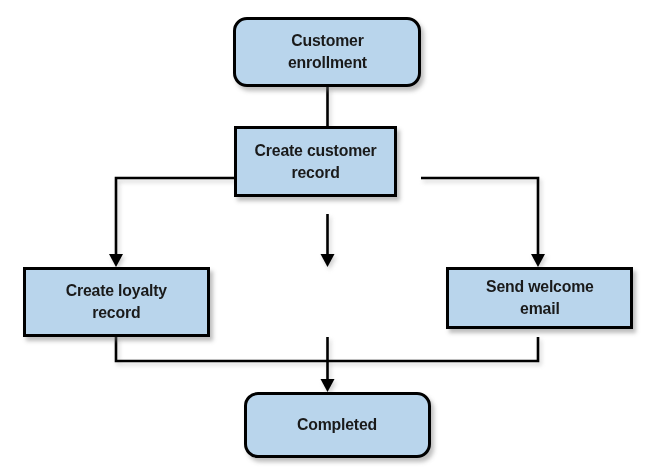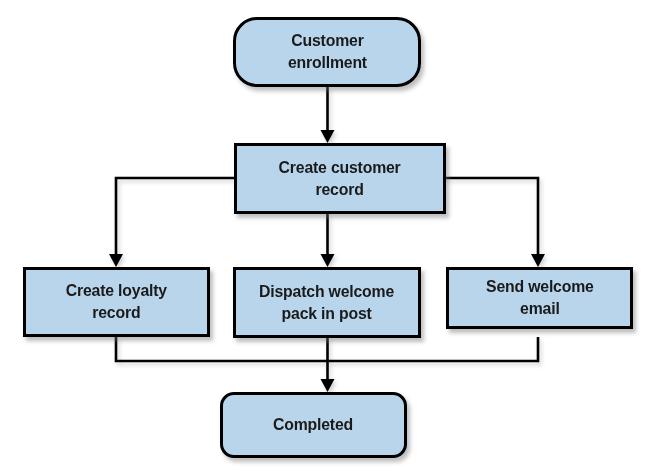--- a/index.html
+++ b/index.html
@@ -80,42 +80,38 @@
     <polygon class="arrowhead" points="531,254 545,254 538,267"></polygon>
 
     <polyline class="connector" points="116,337 116,361 327.5,361"></polyline>
 
     <polyline class="connector" points="538,337 538,361 327.5,361"></polyline>
 
     <polyline class="connector" points="327.5,337 327.5,381"></polyline>
     <polygon class="arrowhead" points="320.5,379 334.5,379 327.5,392"></polygon>
   </svg>
 
-  <div class="node rounded" style="left:233px; top:17px; width:188px; height:70px;border-radius:24px;">
+  <div class="node rounded" style="left:233px; top:17px; width:188px; height:70px;">
     <span class="node-label">Customer
 enrollment</span>
   </div>
 
-  <div class="node" style="left:234px; top:143px; width:212px; height:71px;">
+  <div class="node" style="left:234px; top:126px; width:163px; height:71px;">
     <span class="node-label">Create customer
 record</span>
   </div>
 
   <div class="node" style="left:23px; top:267px; width:187px; height:70px;align-items:center;">
     <span class="node-label">Create loyalty
 record</span>
   </div>
 
-  <div class="node" style="left:233px; top:267px; width:188px; height:71px;">
-    <span class="node-label">Dispatch welcome
-pack in post</span>
-  </div>
 
   <div class="node" style="left:446px; top:267px; width:187px; height:62px;">
     <span class="node-label">Send welcome
 email</span>
   </div>
 
-  <div class="node rounded" style="left:220px; top:392px; width:187px; height:66px;">
+  <div class="node rounded" style="left:244px; top:392px; width:187px; height:66px;">
     <span class="node-label">Completed</span>
   </div>
 
 </div>
 
 </body></html>

